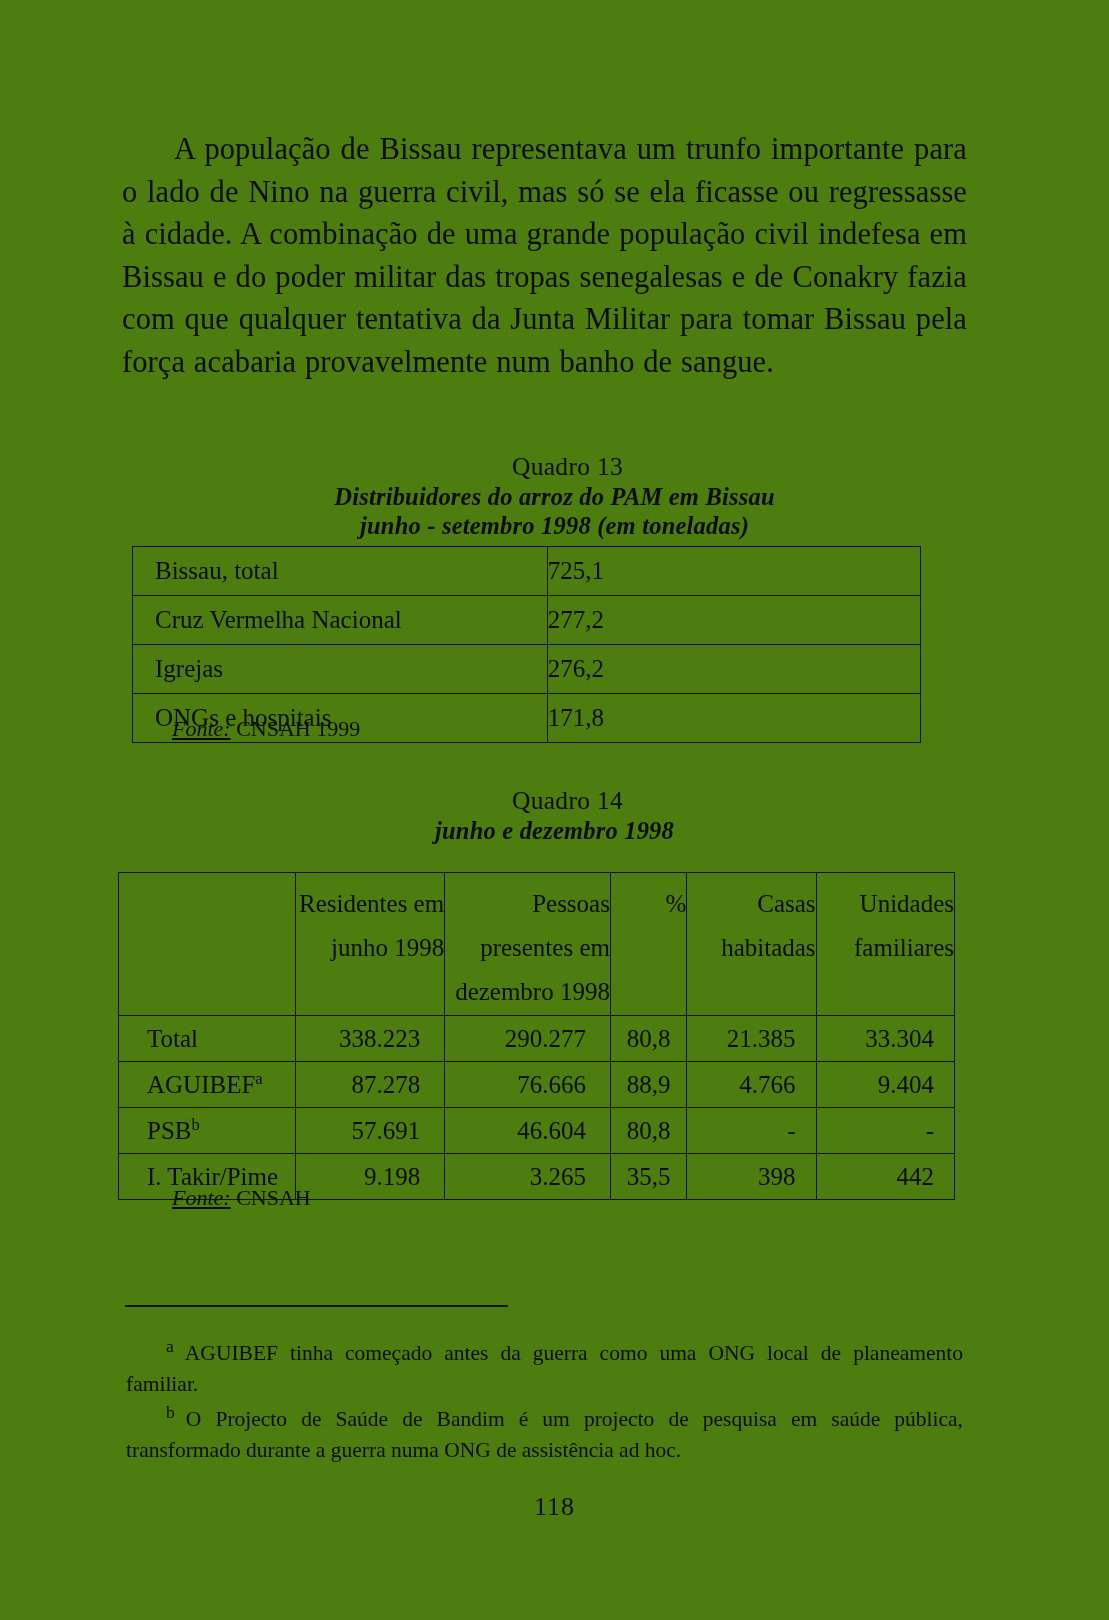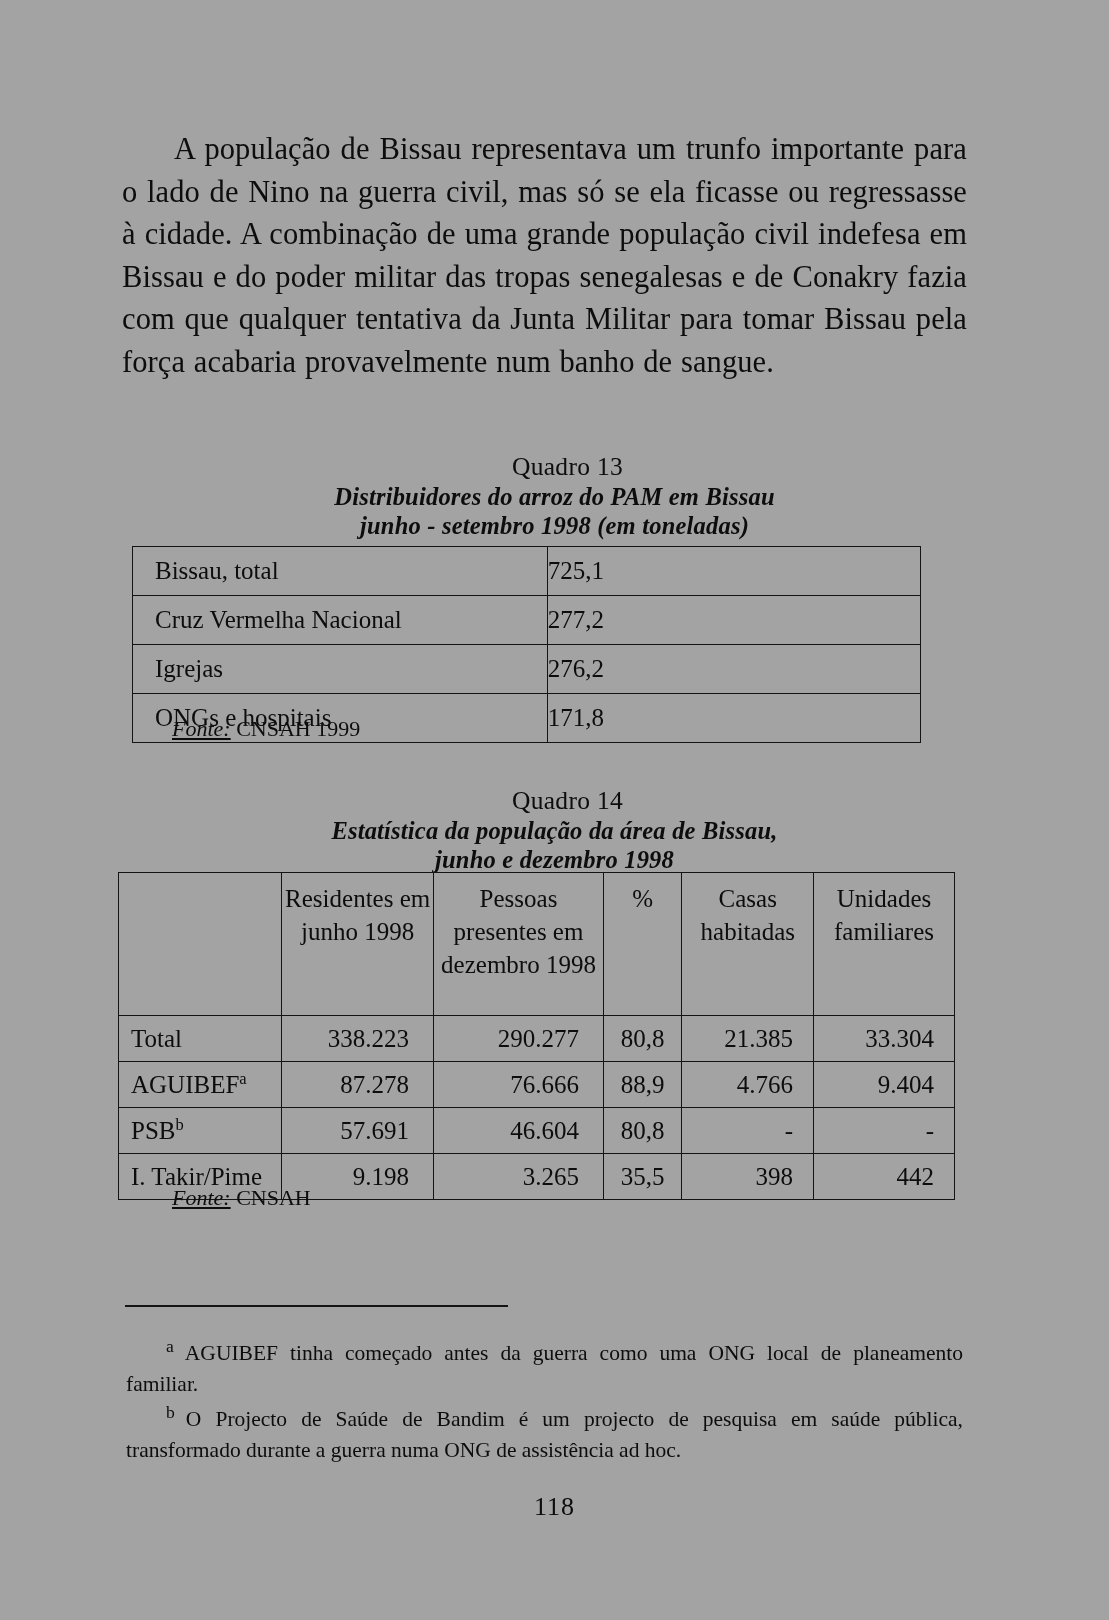--- a/index.html
+++ b/index.html
@@ -12,21 +12,21 @@
     height: 1620px;
     position: relative;
     font-family: "Liberation Serif", "DejaVu Serif", serif;
     color: #0d0d0d;
     overflow: hidden;
   }
 
   .page {
     position: absolute;
     inset: 0;
-    background: #a3a3a3;
+    background: #4d7c0f;
   }
 
   
   .body-paragraph {
     position: absolute;
     left: 122px;
     top: 128px;
     width: 845px;
     font-size: 30.5px;
     line-height: 42.5px;
@@ -113,26 +113,27 @@
     width: 837px;
   }
   #table14 td {
     text-align: center;
   }
   #table14 tr.header-row td {
     height: 133px;
     vertical-align: top;
     padding-top: 9px;
     font-size: 25px;
-    line-height: 33px;
+    line-height: 44px;
+    text-align: right;
   }
   #table14 tr.data-row td {
     height: 45px;
   }
-  #table14 td.c0 { width: 165px; text-align: left; padding-left: 12px; margin-left: 36px; }
+  #table14 td.c0 { width: 165px; text-align: left; padding-left: 28px; margin-left: 36px; }
   #table14 td.c1 { width: 145px; }
   #table14 td.c2 { width: 172px; }
   #table14 td.c3 { width: 92px; }
   #table14 td.c4 { width: 126px; }
   #table14 td.c5 { width: 137px; }
 
   #table14 tr.data-row td.c1,
   #table14 tr.data-row td.c2 {
     text-align: right;
     padding-right: 24px;
@@ -227,21 +228,20 @@
     </tbody>
   </table>
 
   <div class="source-note" id="src13">
     <span class="fonte">Fonte:</span>
     <span>CNSAH 1999</span>
   </div>
 
   <div class="caption-block" id="cap14">
     <div class="caption-title">Quadro 14</div>
-    <div class="caption-sub">Estatística da população da área de Bissau,</div>
     <div class="caption-sub">junho e dezembro 1998</div>
   </div>
 
   <table class="grid" id="table14">
     <tbody>
       <tr class="header-row">
         <td class="c0"></td>
         <td class="c1">Residentes em junho 1998</td>
         <td class="c2">Pessoas presentes em dezembro 1998</td>
         <td class="c3">%</td>

